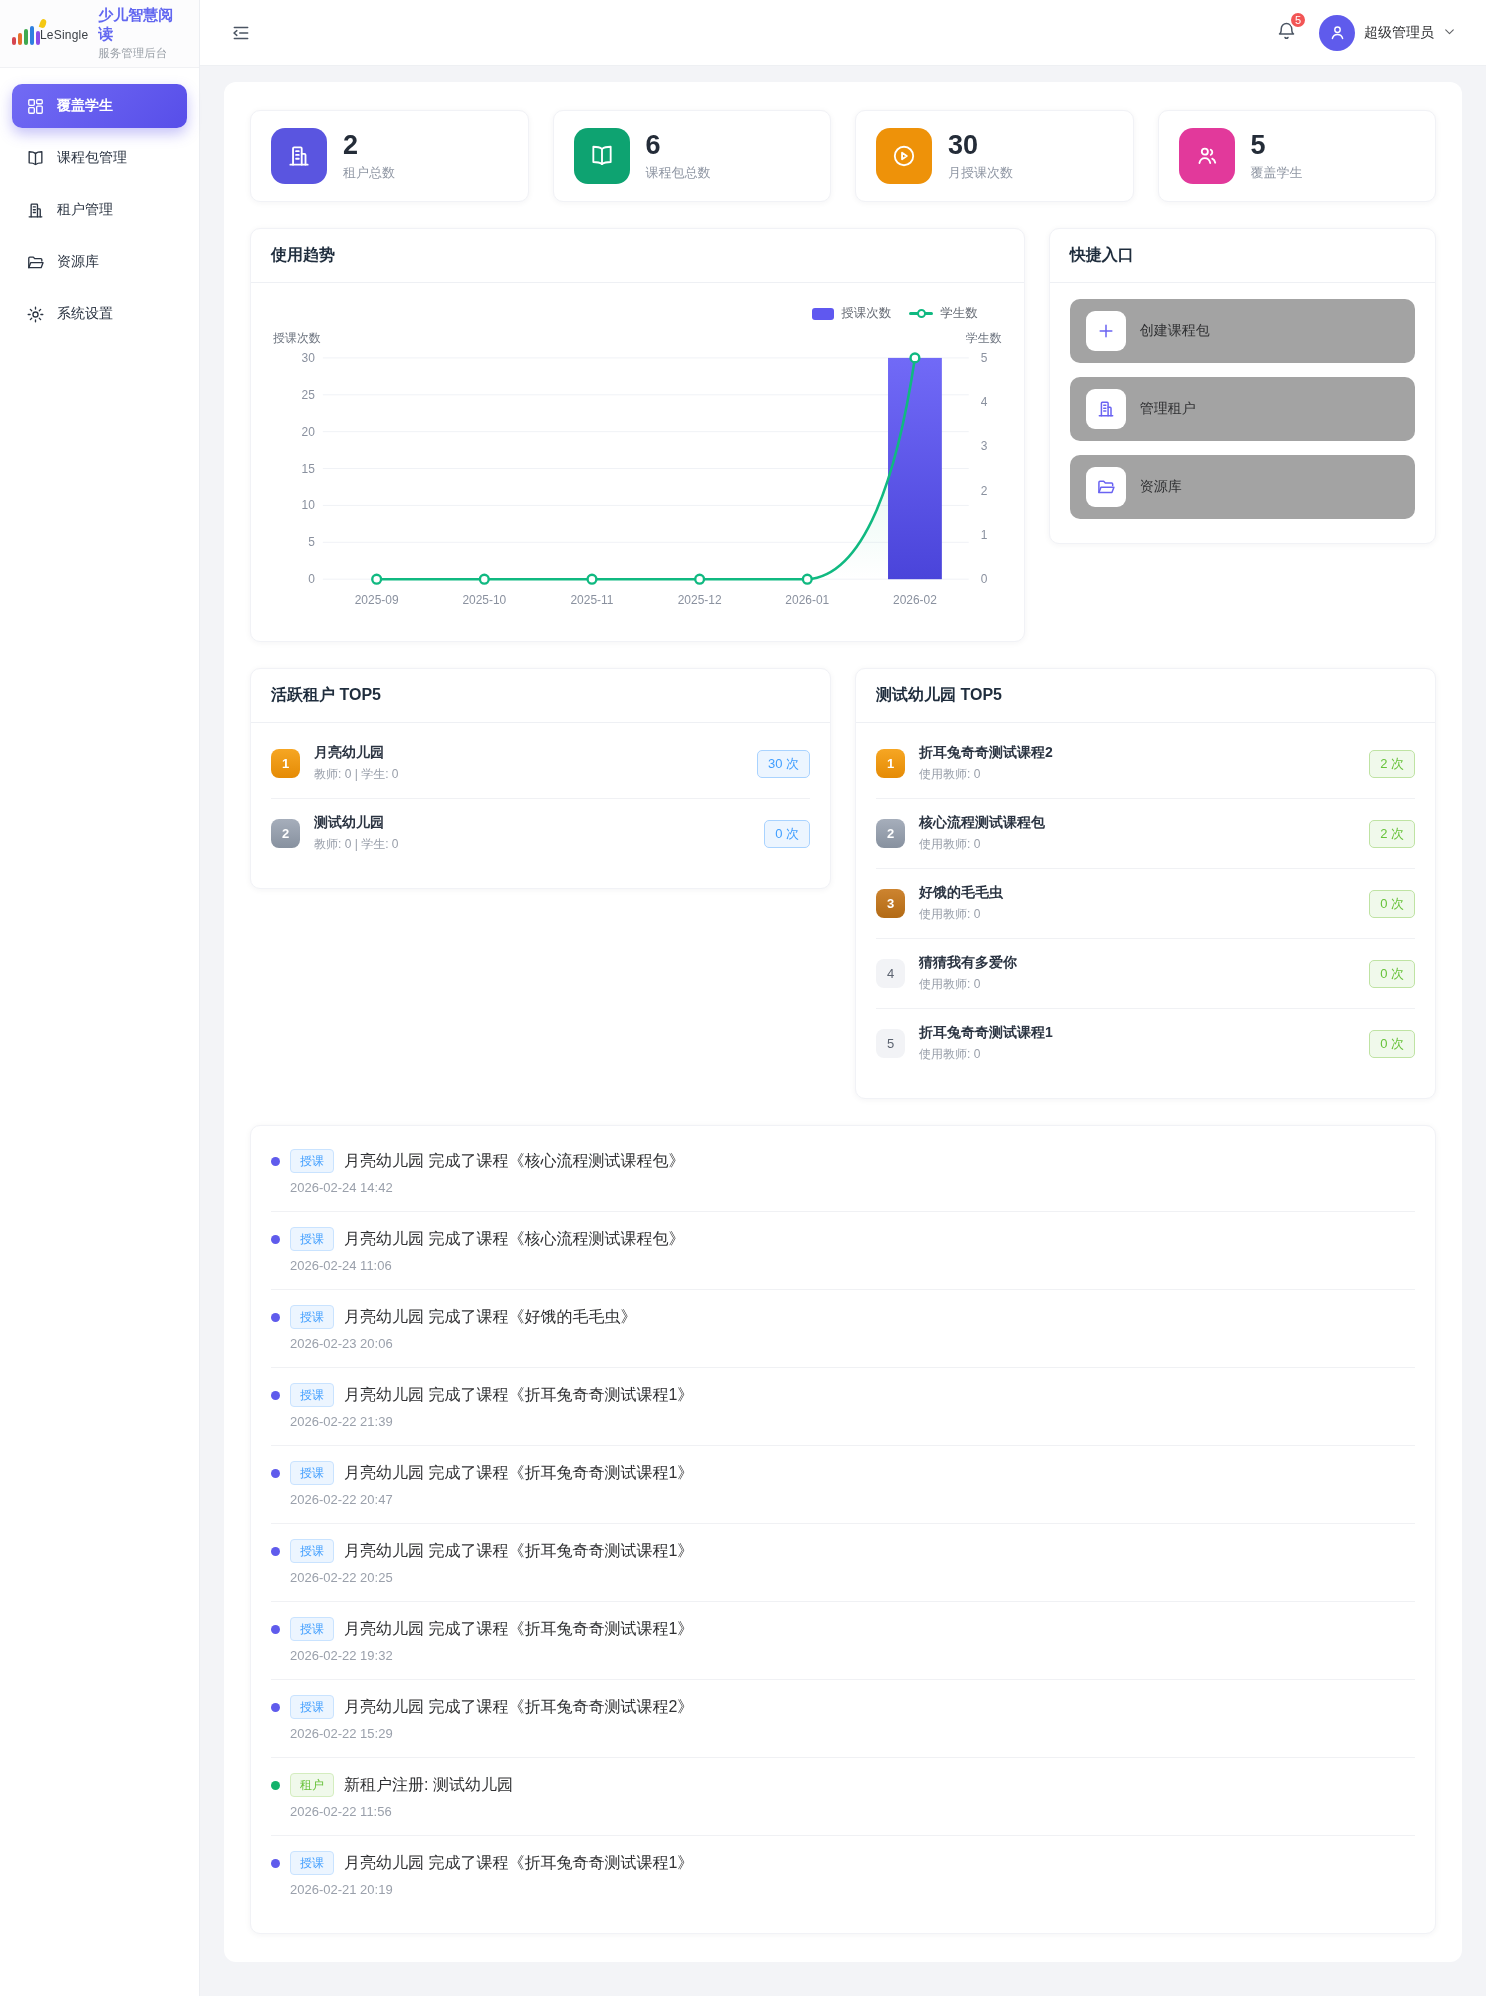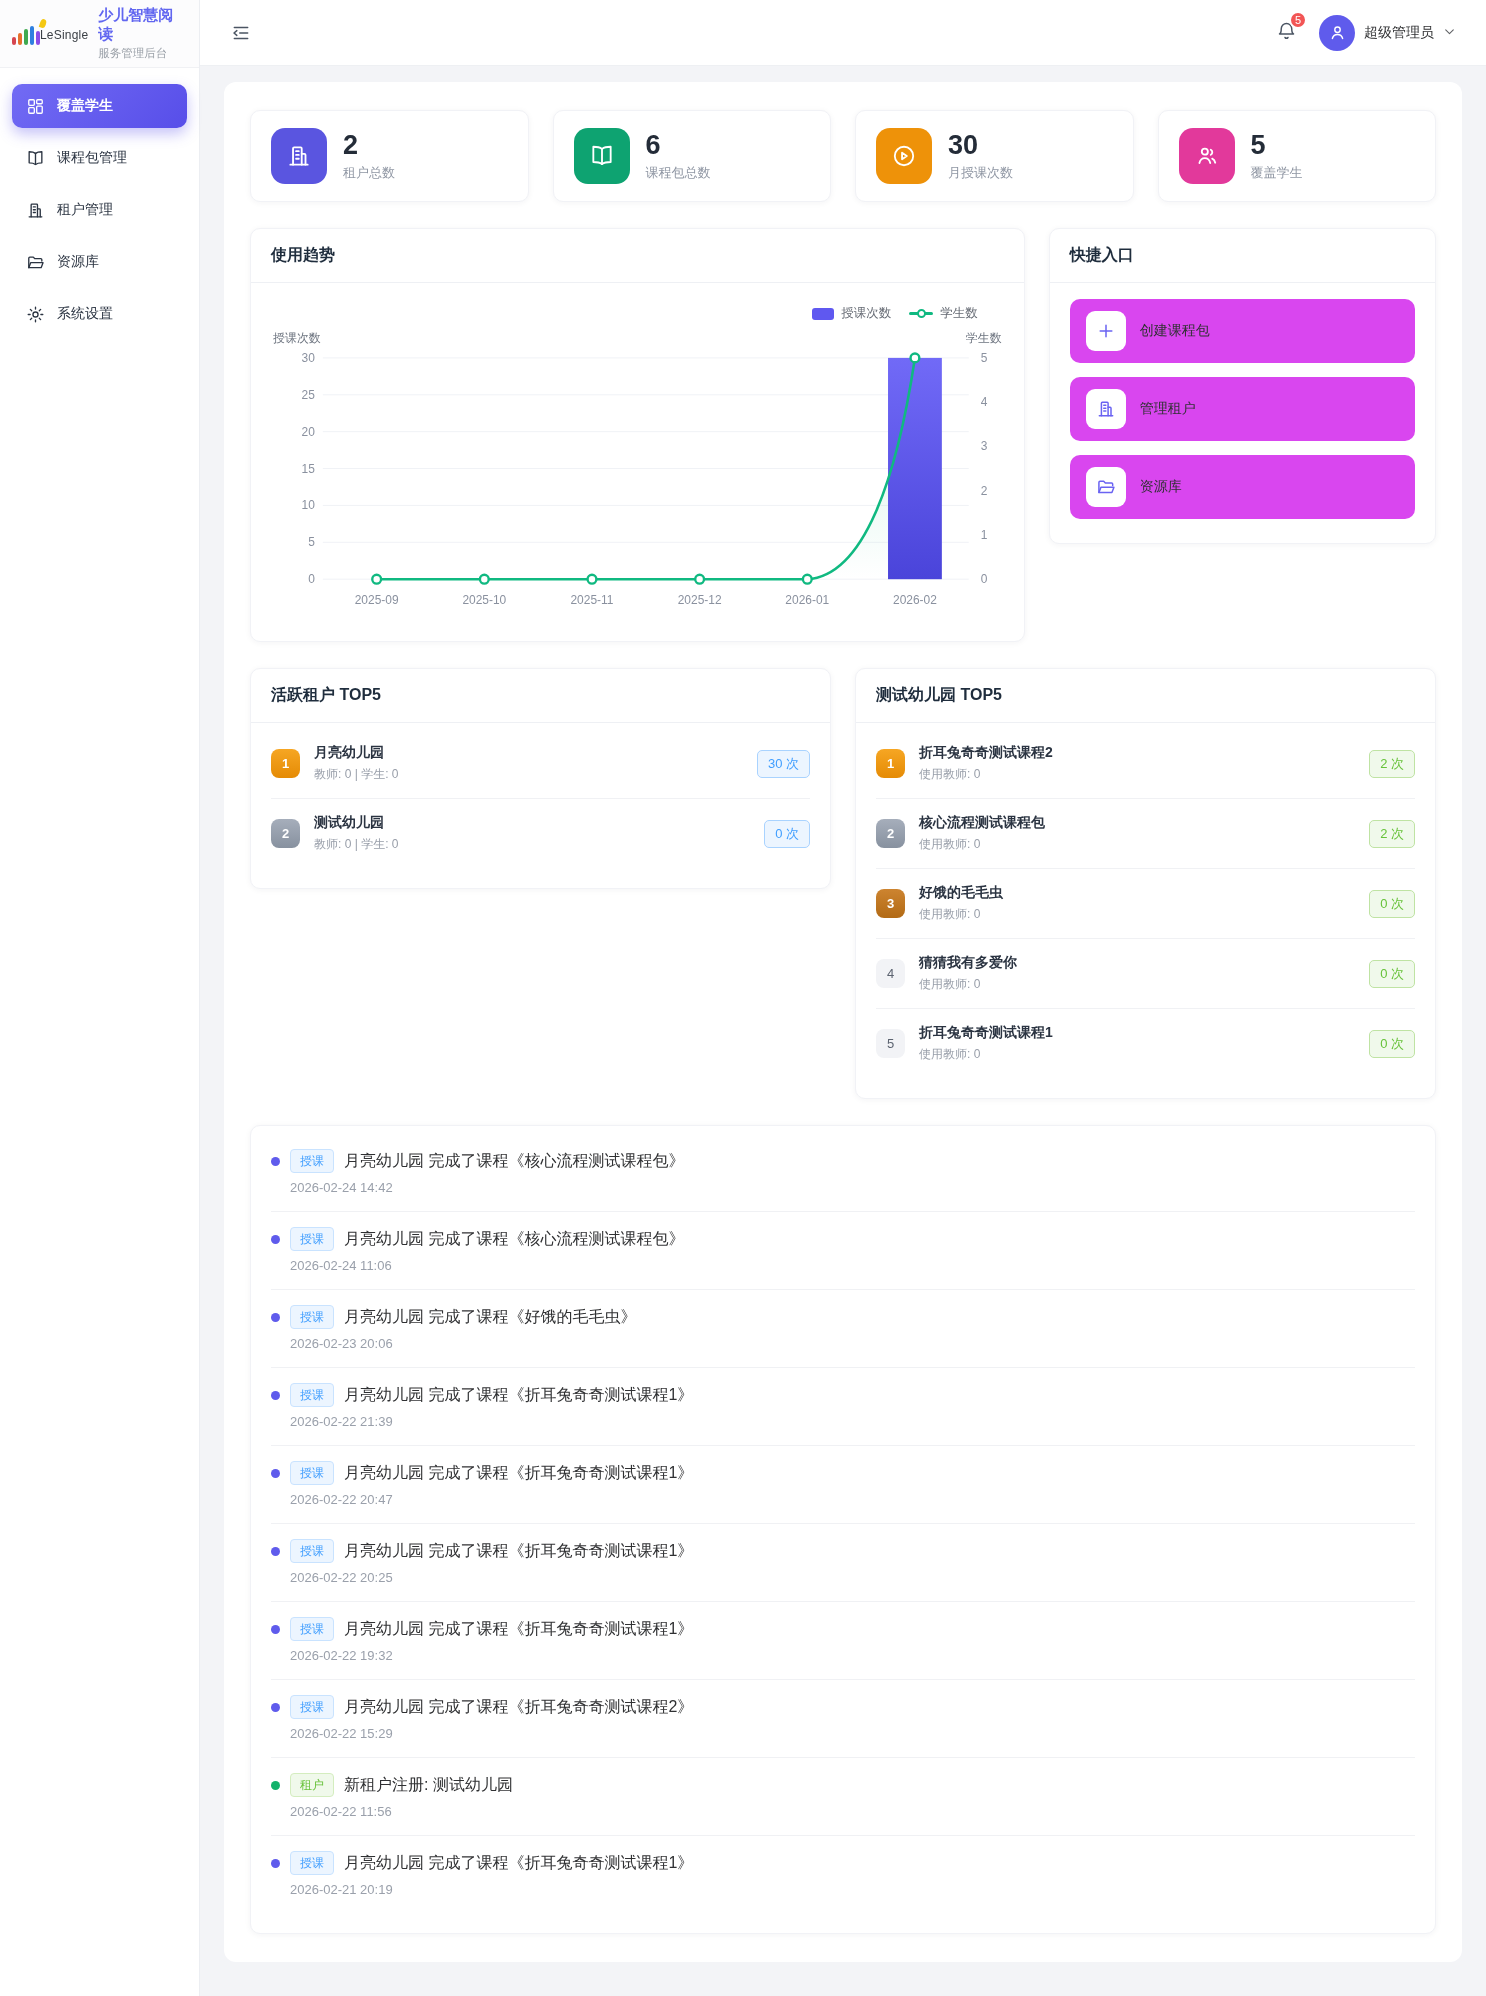--- a/index.html
+++ b/index.html
@@ -66,21 +66,21 @@
   .lg-item { display:flex; align-items:center; gap:7px; font-size:12.5px; color:#666b74; cursor:pointer; }
   .lg-bar { width:22px; height:12px; border-radius:3px; background:#5f58f0; display:inline-block; }
   .lg-line { width:24px; height:2.5px; background:#10b981; display:inline-flex; align-items:center; justify-content:center; border-radius:2px; }
   .lg-ring { width:9px; height:9px; border-radius:50%; background:#fff; border:2.5px solid #10b981; display:block; }
   .chart { width:100%; height:auto; display:block; margin-top:4px; }
   .chart text { font-size:12px; fill:#8a919f; }
   .chart .axis-name { fill:#6e7580; }
   .chart .grid-line { stroke:#f0f2f6; stroke-width:1; }
 
   
-  .quick-item { background:#d946ef; border-radius:10px; padding:12px 16px; display:flex; align-items:center; gap:14px; margin-bottom:14px; cursor:pointer; }
+  .quick-item { background:#a3a3a3; border-radius:10px; padding:12px 16px; display:flex; align-items:center; gap:14px; margin-bottom:14px; cursor:pointer; }
   .quick-item:last-child { margin-bottom:4px; }
   .quick-icon { width:40px; height:40px; background:#ffffff; border-radius:9px; display:flex; align-items:center; justify-content:center; }
   .quick-icon svg { width:20px; height:20px; stroke:#6a63f2; stroke-width:1.8; fill:none; stroke-linecap:round; stroke-linejoin:round; }
   .quick-label { font-size:14px; color:#303133; }
 
   
   .top-item { display:flex; align-items:center; gap:14px; padding:15px 0; border-bottom:1px solid #f0f1f4; }
   .top-item:last-child { border-bottom:none; }
   .rank { width:29px; height:29px; border-radius:8px; display:flex; align-items:center; justify-content:center; font-size:13px; font-weight:bold; color:#fff; flex-shrink:0; }
   .rank-1 { background:linear-gradient(180deg,#f6a623,#e58b05); }

